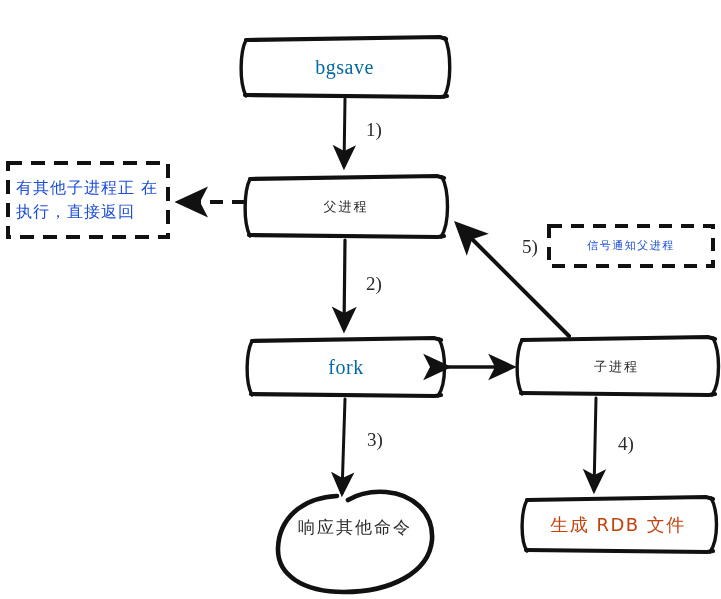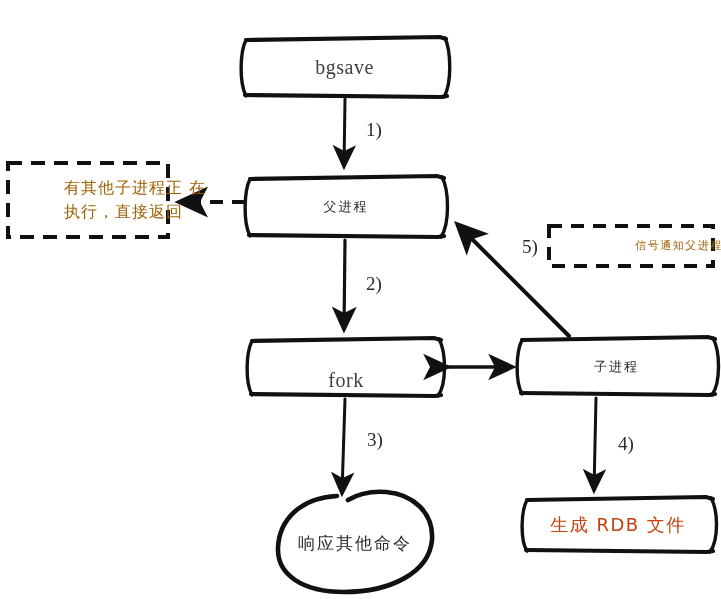--- a/index.html
+++ b/index.html
@@ -21,43 +21,42 @@
     top: 0;
     width: 721px;
     height: 599px;
   }
   .node-label {
     position: absolute;
     display: flex;
     align-items: center;
     justify-content: center;
     text-align: center;
-    color: #404040;
+    color: #0369a1;
     pointer-events: none;
     white-space: nowrap;
   }
   .lbl-latin {
     font-family: "Liberation Serif", serif;
     font-size: 20px;
     letter-spacing: 0.5px;
   }
   .lbl-cjk {
     font-family: "DejaVu Sans", sans-serif;
     font-size: 13px;
     letter-spacing: 2px;
     color: #2b2b2b;
   }
   .lbl-note {
     font-family: "DejaVu Sans", sans-serif;
     font-size: 16px;
     line-height: 1.5;
     letter-spacing: 1px;
-    color: #a16207;
+    color: #1d4ed8;
     white-space: normal;
-    margin-left: 48px;
   }
   .lbl-step {
     font-family: "Liberation Serif", serif;
     font-size: 19px;
     color: #2a2a2a;
   }
   .lbl-rdb {
     font-family: "DejaVu Sans", sans-serif;
     font-size: 18px;
     letter-spacing: 1.5px;
@@ -154,27 +153,27 @@
 
     <g>
       <path d="M569,336 L458,225" fill="none" stroke="#111" stroke-width="4" marker-end="url(#ah)" stroke-linecap="round"></path>
     </g>
   </svg>
 
   <div class="node-label lbl-latin" style="left:243px; top:37px; width:203px; height:60px;">bgsave</div>
 
   <div class="node-label lbl-cjk" style="left:248px; top:176px; width:196px; height:61px;">父进程</div>
 
-  <div class="node-label lbl-latin" style="left:250px; top:351px; width:192px; height:58px;">fork</div>
+  <div class="node-label lbl-latin" style="left:250px; top:338px; width:192px; height:58px;">fork</div>
 
   <div class="node-label lbl-cjk" style="left:518px; top:337px; width:197px; height:60px;">子进程</div>
 
   <div class="node-label lbl-rdb" style="left:523px; top:497px; width:190px; height:55px;">生成 RDB 文件</div>
 
-  <div class="node-label lbl-cjk" style="left:277px; top:518px; width:156px; height:50px; font-size:17px;">响应其他命令</div>
+  <div class="node-label lbl-cjk" style="left:277px; top:502px; width:156px; height:50px; font-size:17px;">响应其他命令</div>
 
   <div class="node-label lbl-note" style="left:12px; top:166px; width:152px; height:68px; align-items:center; justify-content:flex-start; text-align:left; padding:0 4px; box-sizing:border-box;">有其他子进程正
 在执行，直接返回</div>
 
   <div class="node-label lbl-note" style="left:553px; top:228px; width:156px; height:36px; letter-spacing:1.5px; font-size:11px;">信号通知父进程</div>
 
   <div class="node-label lbl-step" style="left:354px; top:118px; width:40px; height:24px;">1)</div>
 
   <div class="node-label lbl-step" style="left:354px; top:272px; width:40px; height:24px;">2)</div>
 

